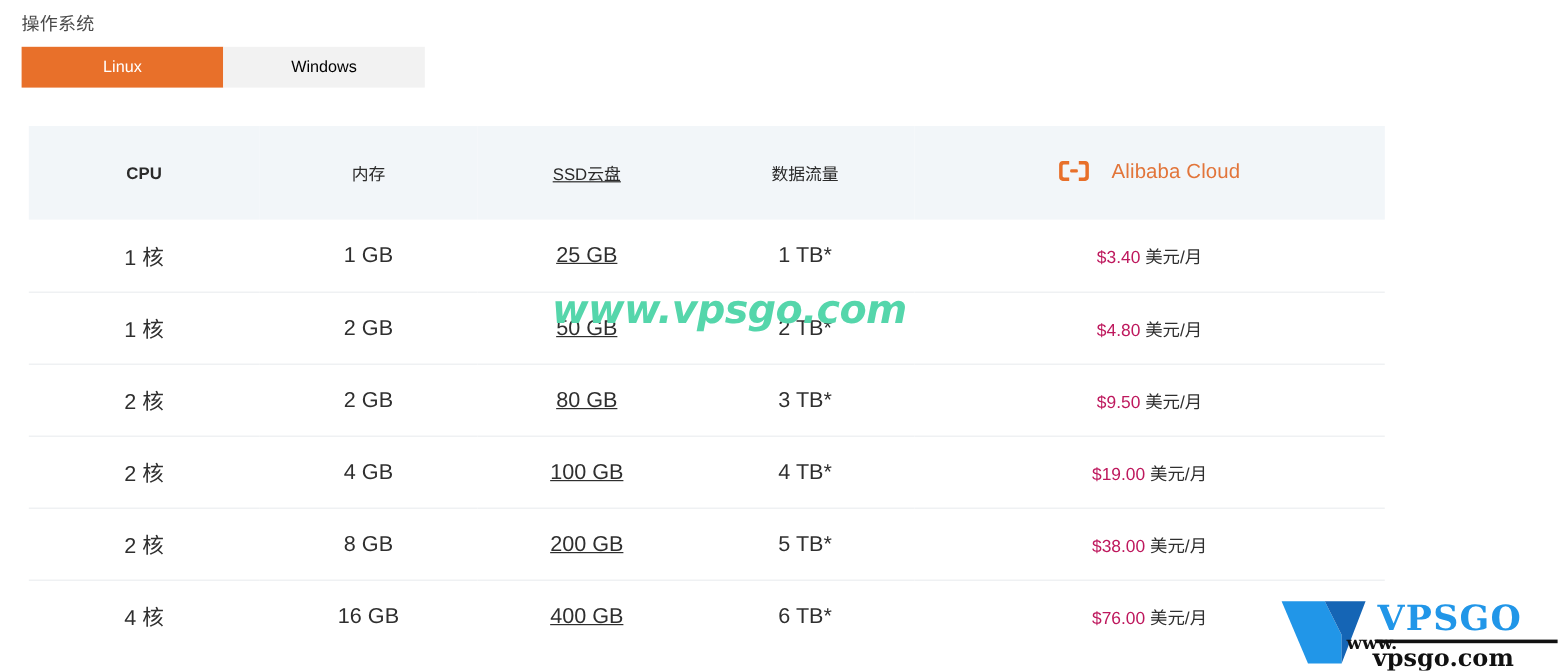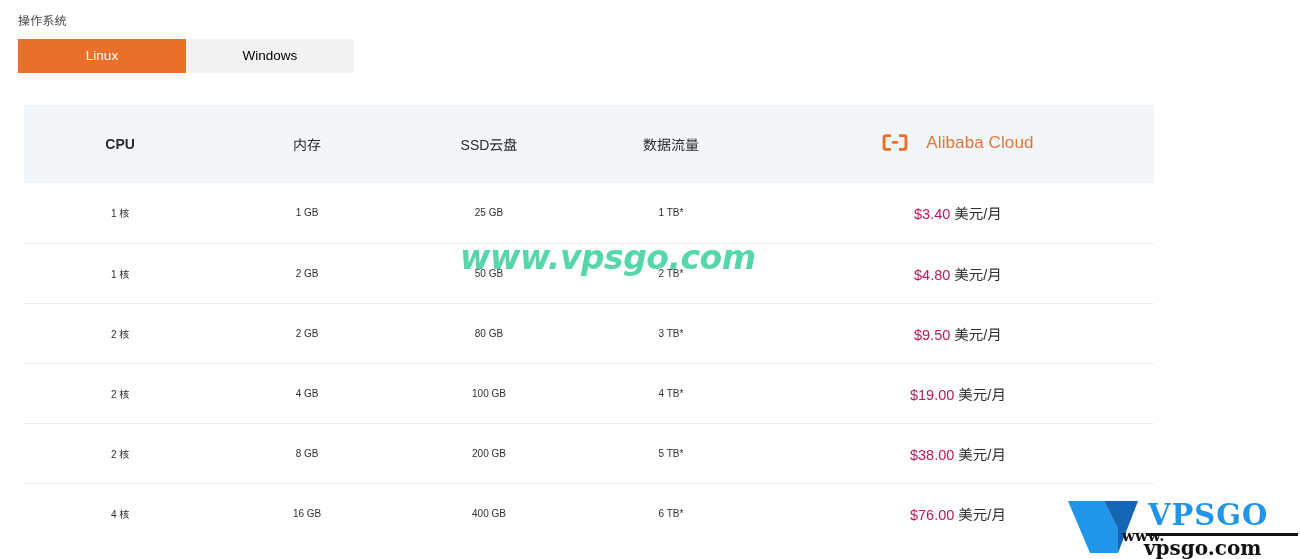--- a/index.html
+++ b/index.html
@@ -15,21 +15,21 @@
     color: #333333;
     overflow: hidden;
     position: relative;
   }
 
   
   .os-section {
     padding: 12px 0 0 18px;
   }
   .os-label {
-    font-size: 12px;
+    font-size: 15px;
     color: #4a4a4a;
     line-height: 18px;
     margin-bottom: 9px;
     letter-spacing: 0.2px;
   }
   .tab-group {
     display: flex;
     width: 336px;
     height: 34px;
   }
@@ -84,28 +84,28 @@
   }
   thead th.col-cpu { font-weight: bold; }
   tbody tr {
     border-top: 1px solid #eceef0;
   }
   tbody tr:first-child {
     border-top: none;
   }
   tbody td {
     height: 60px;
-    font-size: 10px;
+    font-size: 18px;
     color: #2f2f2f;
     vertical-align: middle;
   }
   
   .col-cpu   { width: 17.0%; }
   .col-mem   { width: 16.1%; }
-  .col-ssd   { width: 16.1%; }
+  .col-ssd   { width: 16.1%; text-decoration: underline; }
   .col-net   { width: 16.1%; }
   .col-price { width: 34.7%; }
 
   td.price-cell {
     font-size: 14.5px;
   }
   .price-amount {
     color: #be185d;
   }
   .price-unit {

